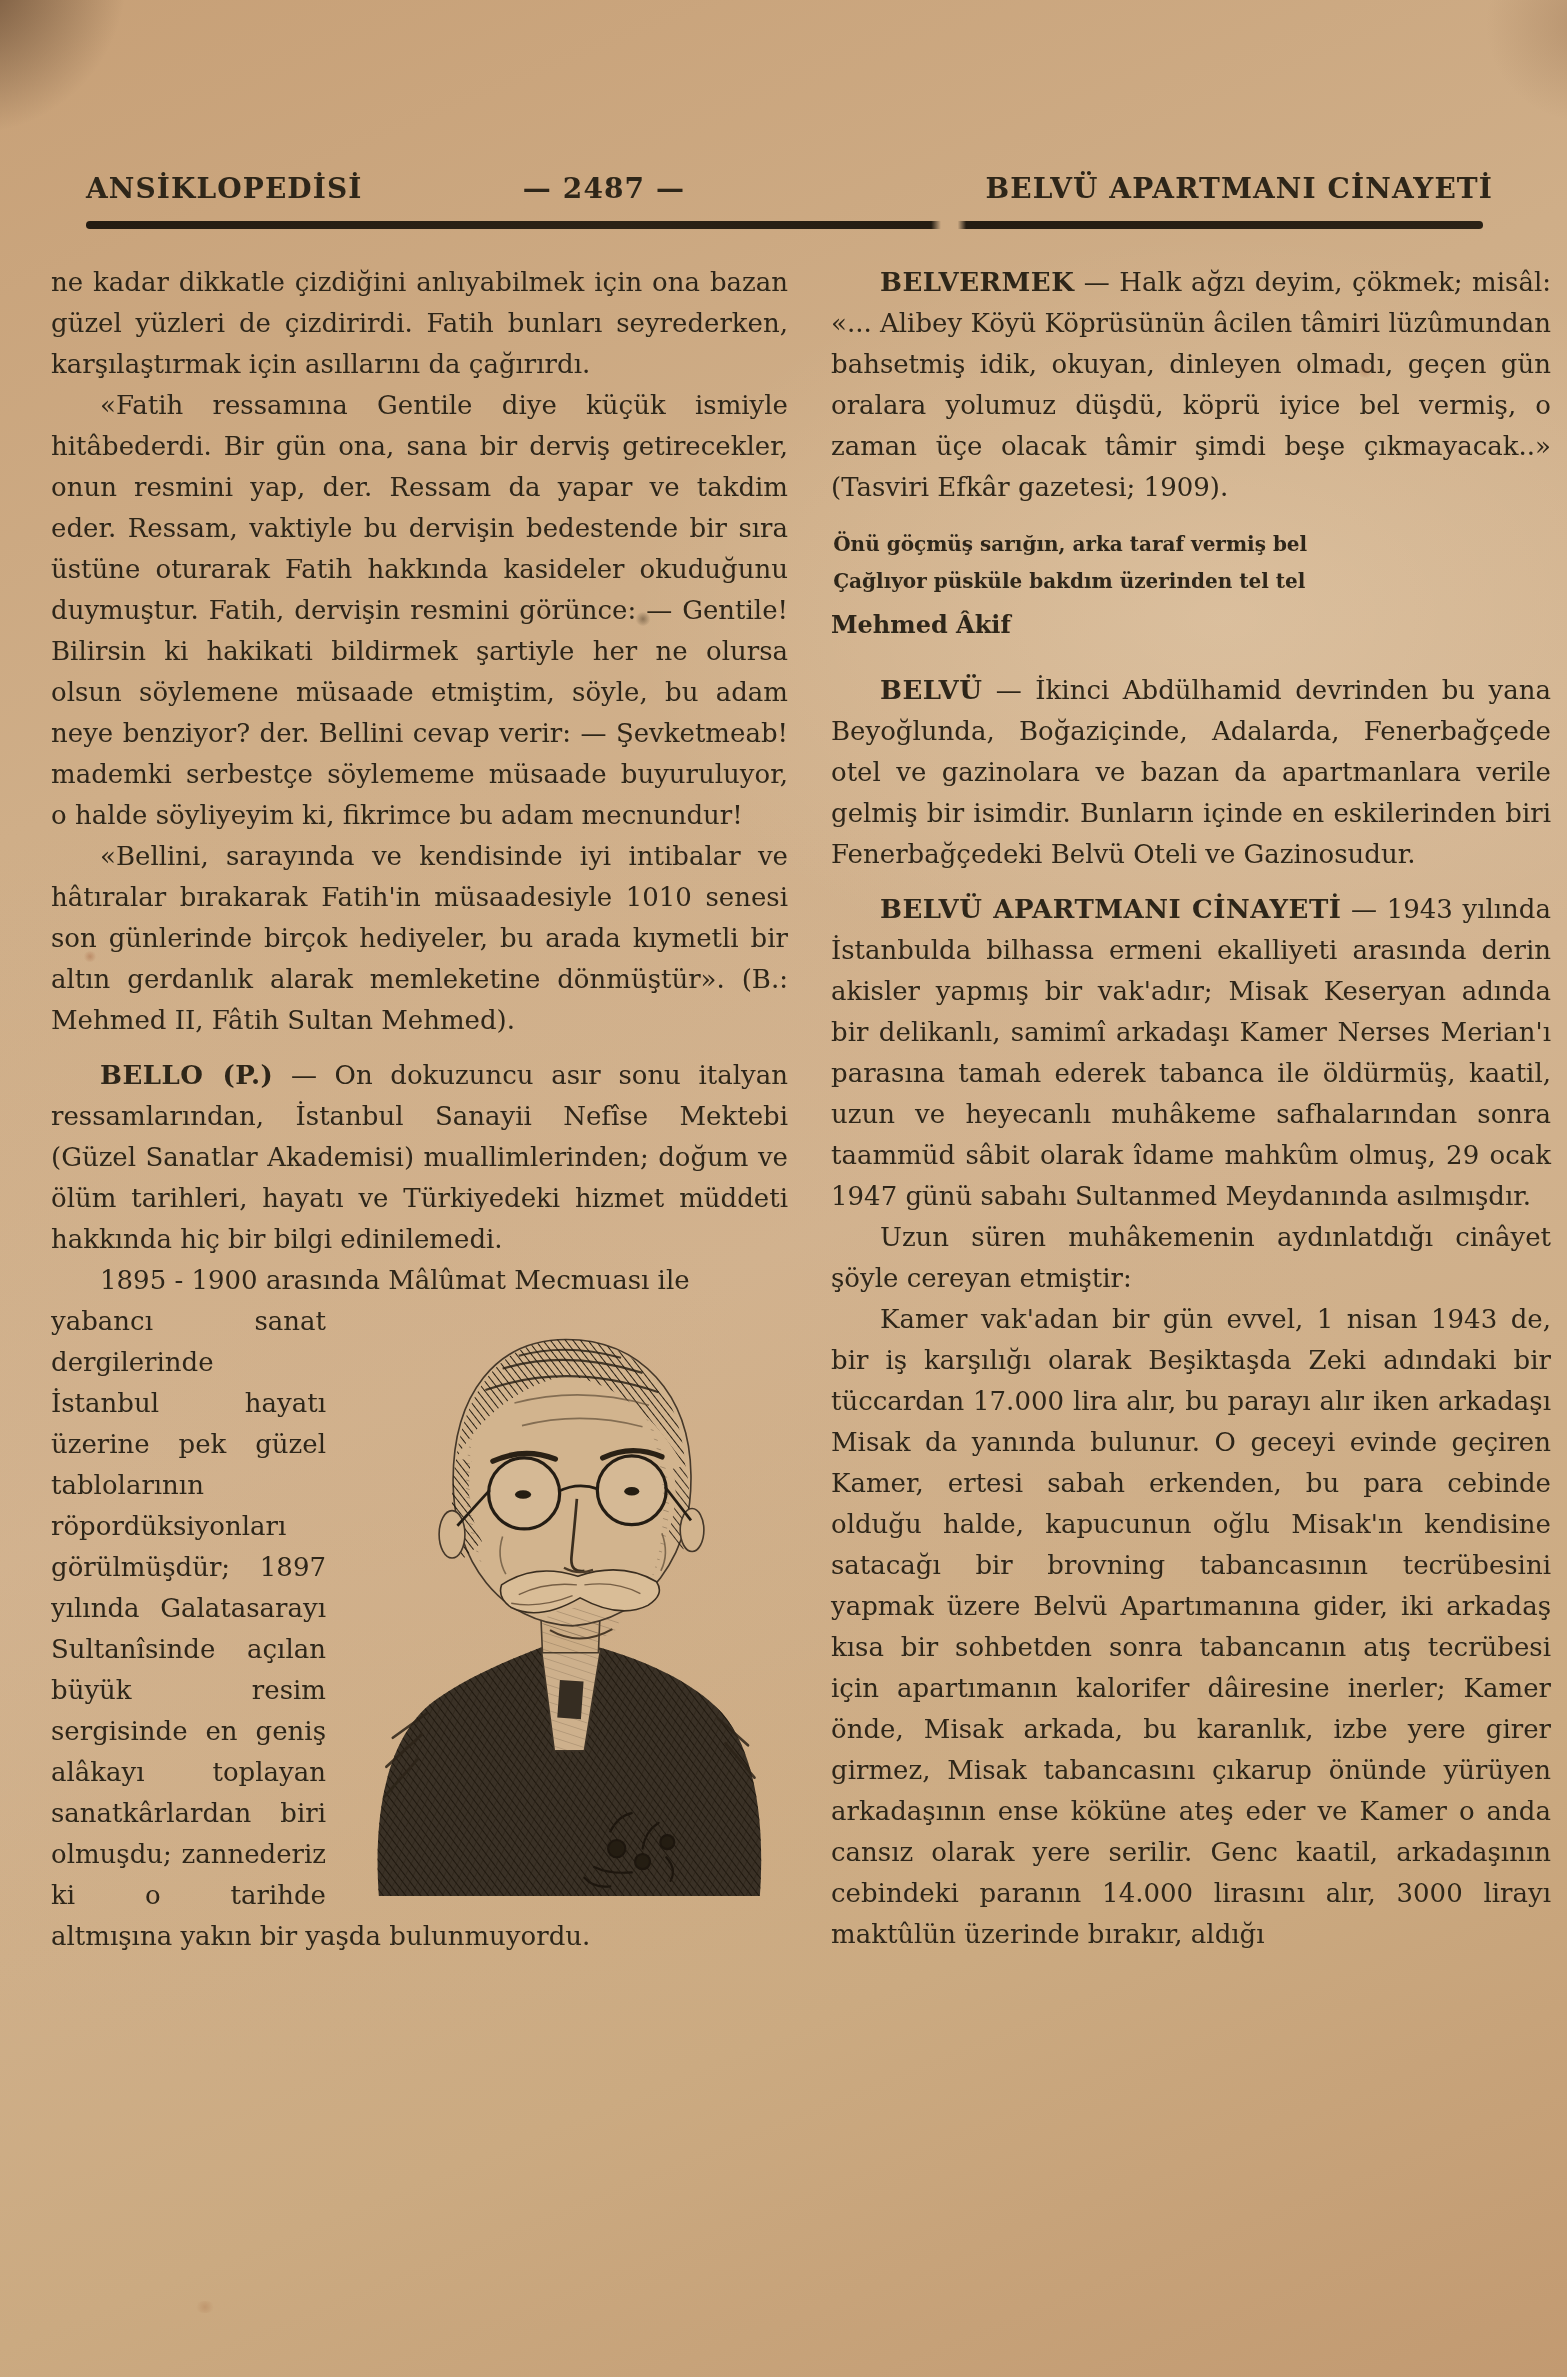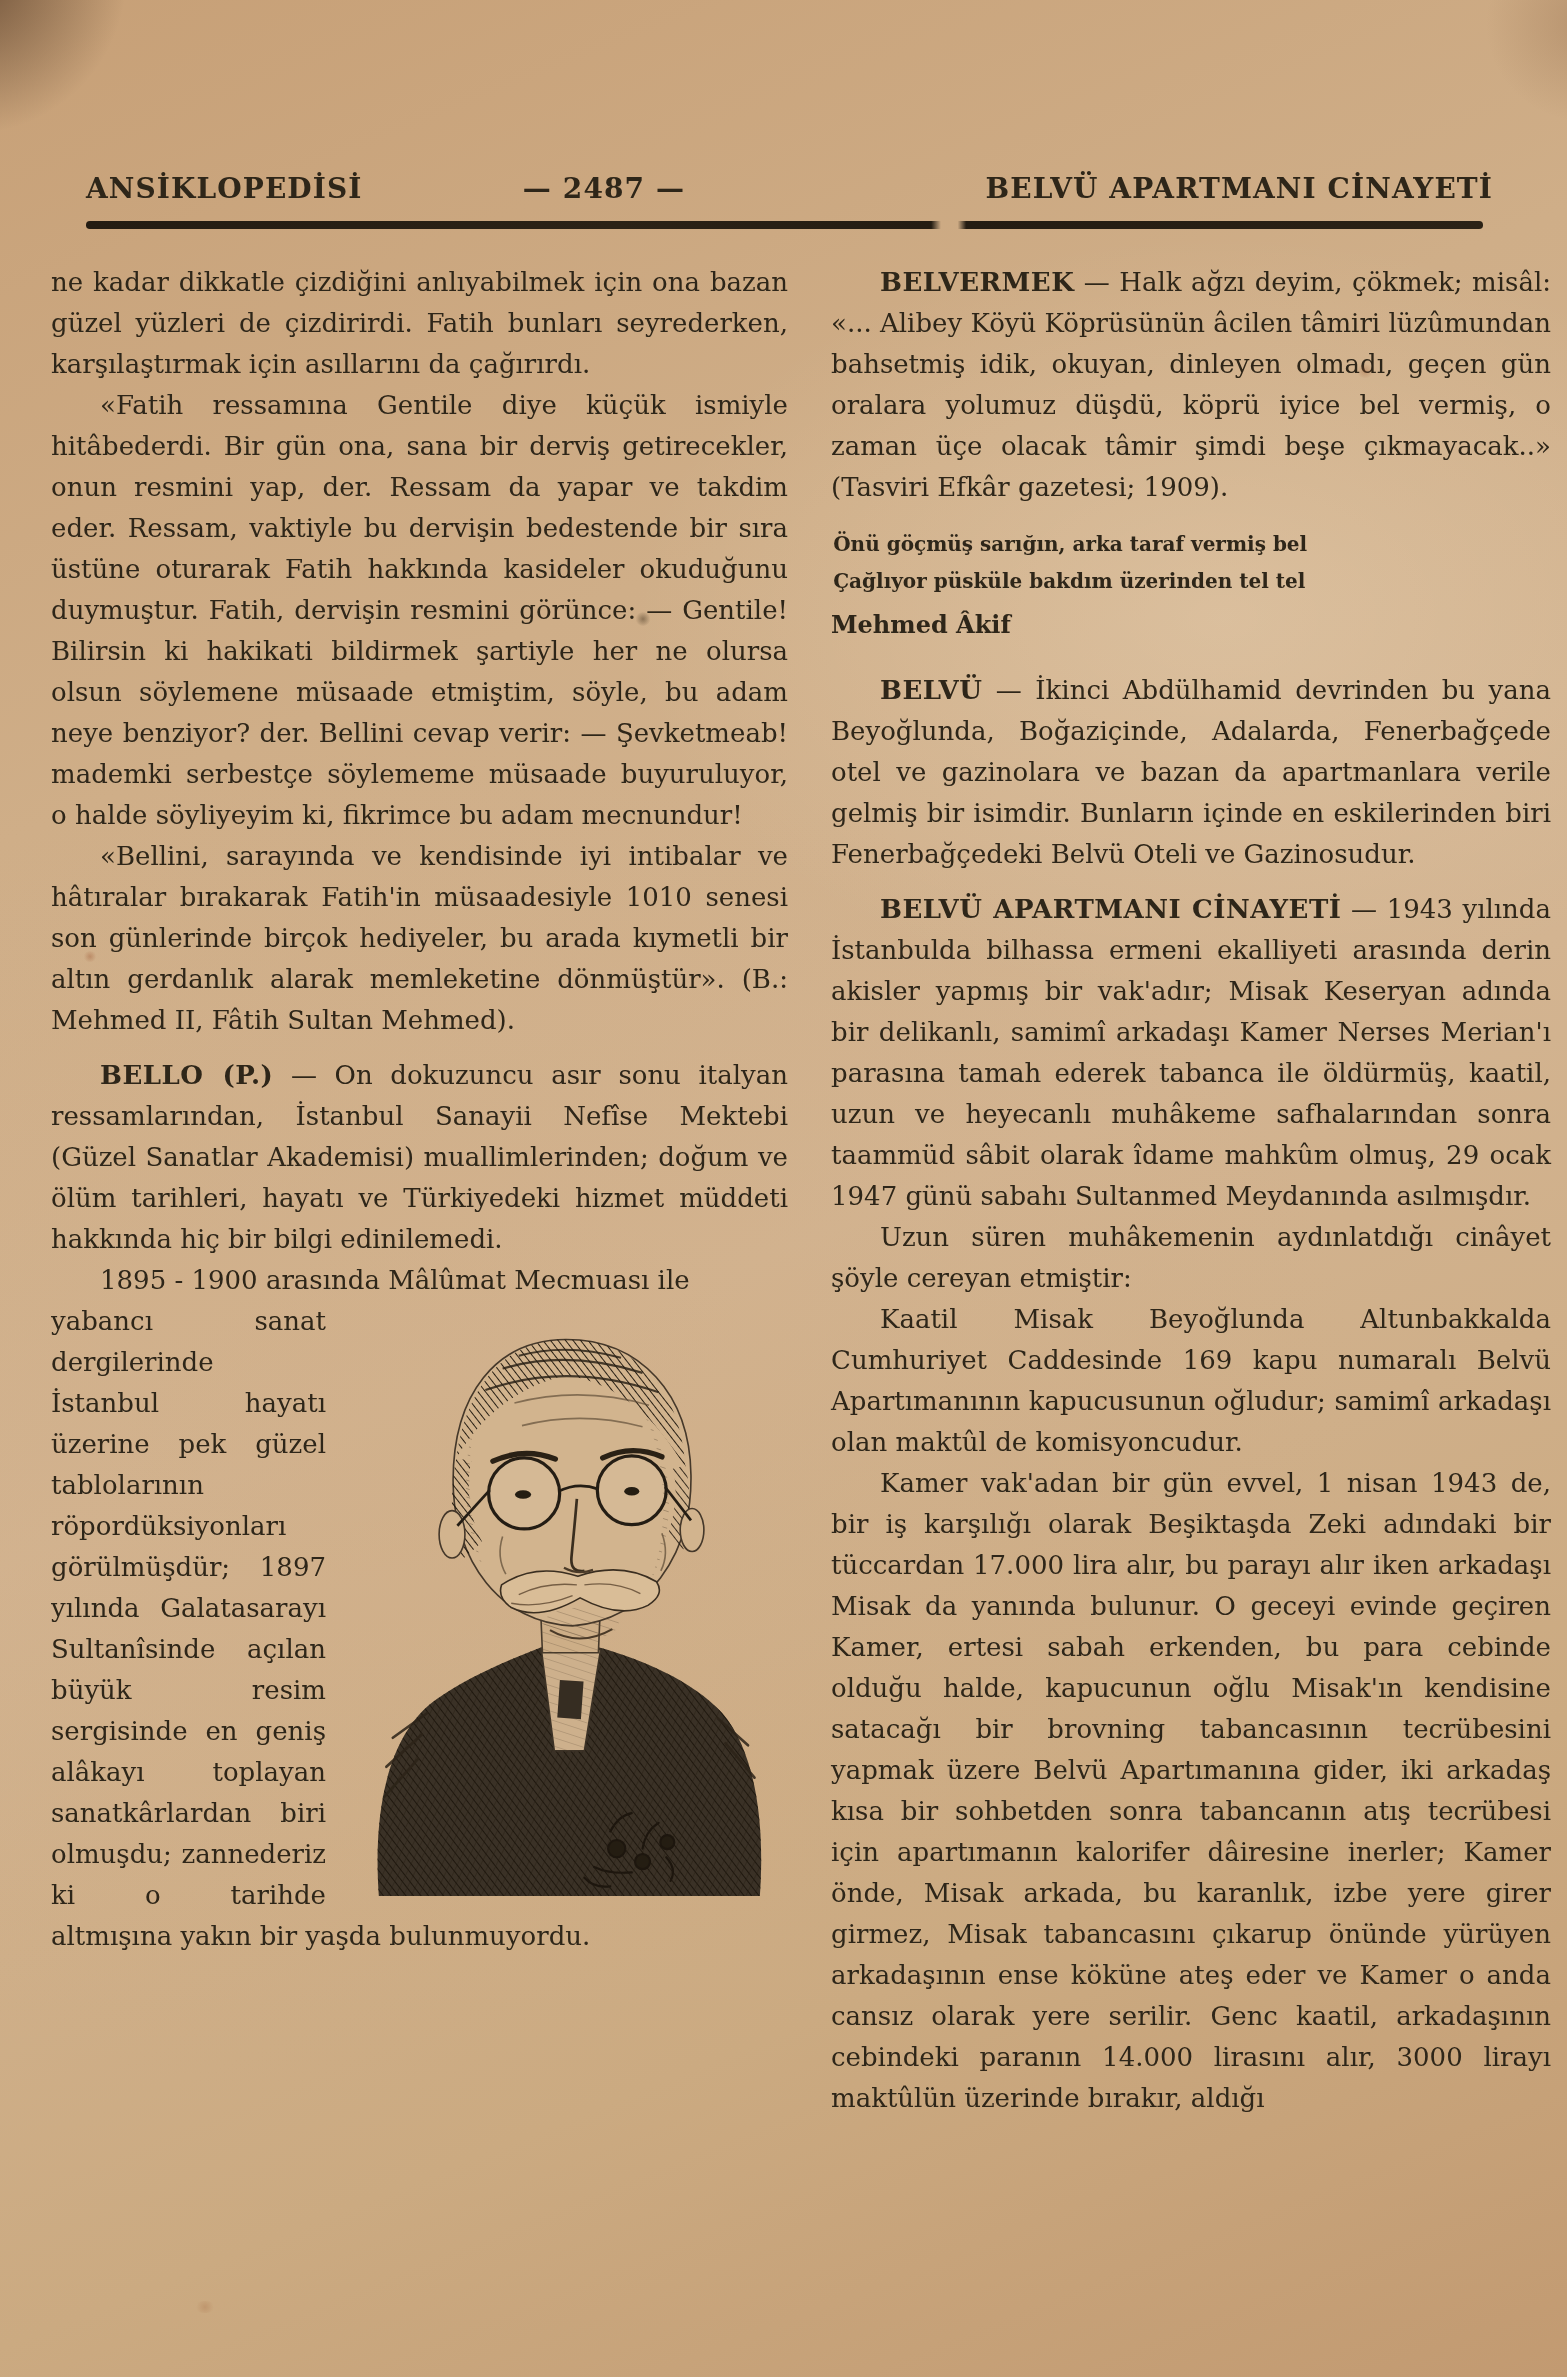--- a/index.html
+++ b/index.html
@@ -194,19 +194,18 @@
         <div>Önü göçmüş sarığın, arka taraf vermiş bel</div>
         <div>Çağlıyor püsküle bakdım üzerinden tel tel</div>
       </div>
       <div class="verse-attr">Mehmed Âkif</div>
 
       <p class="entry entry-belvu" style="margin-top:0;"><b class="term">BELVÜ</b> <span>— İkinci Abdülhamid devrinden bu yana Beyoğlunda, Boğaziçinde, Adalarda, Fenerbağçede otel ve gazinolara ve bazan da apartmanlara verile gelmiş bir isimdir. Bunların içinde en eskilerinden biri Fenerbağçedeki Belvü Oteli ve Gazinosudur.</span></p>
 
       <p class="entry"><b class="term">BELVÜ APARTMANI CİNAYETİ</b> <span>— 1943 yılında İstanbulda bilhassa ermeni ekalliyeti arasında derin akisler yapmış bir vak'adır; Misak Keseryan adında bir delikanlı, samimî arkadaşı Kamer Nerses Merian'ı parasına tamah ederek tabanca ile öldürmüş, kaatil, uzun ve heyecanlı muhâkeme safhalarından sonra taammüd sâbit olarak îdame mahkûm olmuş, 29 ocak 1947 günü sabahı Sultanmed Meydanında asılmışdır.</span></p>
 
       <p>Uzun süren muhâkemenin aydınlatdığı cinâyet şöyle cereyan etmiştir:</p>
-      <p>Kaatil Misak Beyoğlunda Altunbakkalda Cumhuriyet Caddesinde 169 kapu numaralı Belvü Apartımanının kapucusunun oğludur; samimî arkadaşı olan maktûl de komisyoncudur.</p>
       <p>Kamer vak'adan bir gün evvel, 1 nisan 1943 de, bir iş karşılığı olarak Beşiktaşda Zeki adındaki bir tüccardan 17.000 lira alır, bu parayı alır iken arkadaşı Misak da yanında bulunur. O geceyi evinde geçiren Kamer, ertesi sabah erkenden, bu para cebinde olduğu halde, kapucunun oğlu Misak'ın kendisine satacağı bir brovning tabancasının tecrübesini yapmak üzere Belvü Apartımanına gider, iki arkadaş kısa bir sohbetden sonra tabancanın atış tecrübesi için apartımanın kalorifer dâiresine inerler; Kamer önde, Misak arkada, bu karanlık, izbe yere girer girmez, Misak tabancasını çıkarup önünde yürüyen arkadaşının ense köküne ateş eder ve Kamer o anda cansız olarak yere serilir. Genc kaatil, arkadaşının cebindeki paranın 14.000 lirasını alır, 3000 lirayı maktûlün üzerinde bırakır, aldığı</p>
     </section>
 
   </main>
 </div>
 
 
 </body></html>

